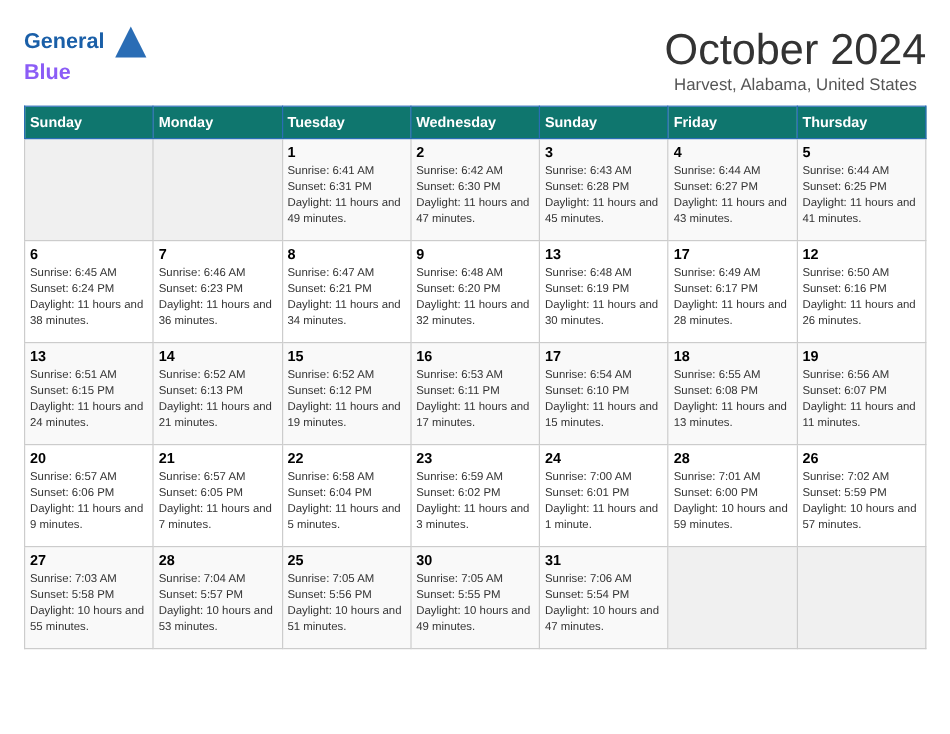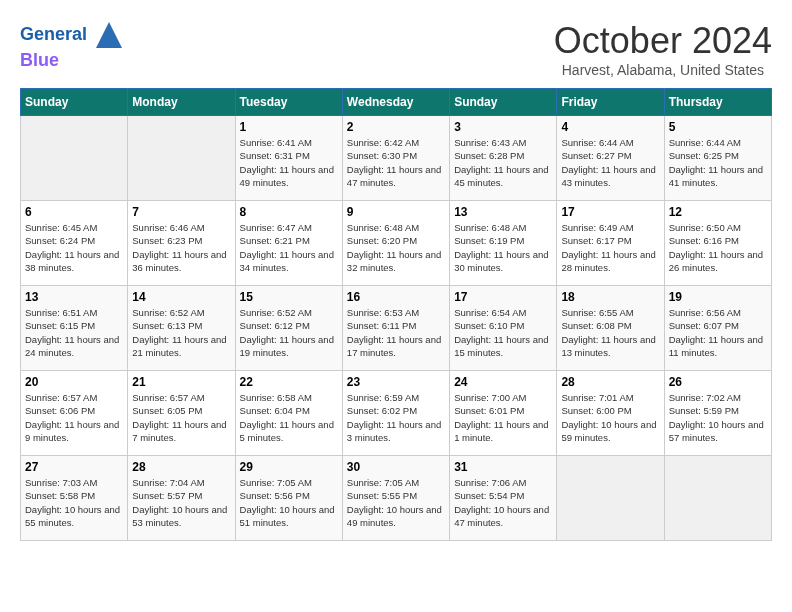--- a/index.html
+++ b/index.html
@@ -239,21 +239,21 @@
       <tr>
         <td>
           <div class="day-num">27</div>
           <div class="day-info">Sunrise: 7:03 AM<br>Sunset: 5:58 PM<br>Daylight: 10 hours and 55 minutes.</div>
         </td>
         <td>
           <div class="day-num">28</div>
           <div class="day-info">Sunrise: 7:04 AM<br>Sunset: 5:57 PM<br>Daylight: 10 hours and 53 minutes.</div>
         </td>
         <td>
-          <div class="day-num">29</div>
+          <div class="day-num">25</div>
           <div class="day-info">Sunrise: 7:05 AM<br>Sunset: 5:56 PM<br>Daylight: 10 hours and 51 minutes.</div>
         </td>
         <td>
           <div class="day-num">30</div>
           <div class="day-info">Sunrise: 7:05 AM<br>Sunset: 5:55 PM<br>Daylight: 10 hours and 49 minutes.</div>
         </td>
         <td>
           <div class="day-num">31</div>
           <div class="day-info">Sunrise: 7:06 AM<br>Sunset: 5:54 PM<br>Daylight: 10 hours and 47 minutes.</div>
         </td>

